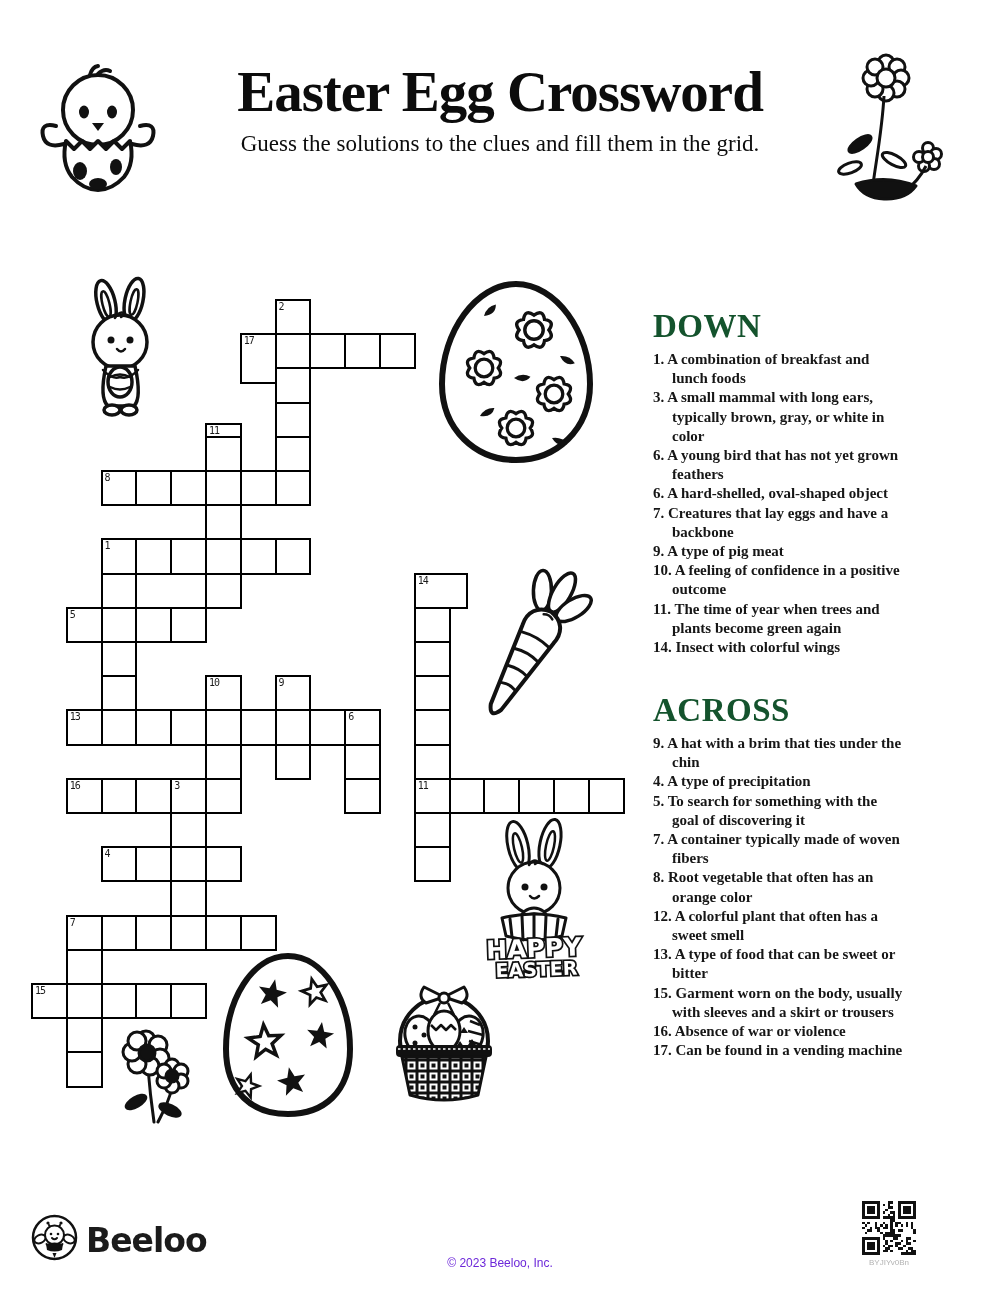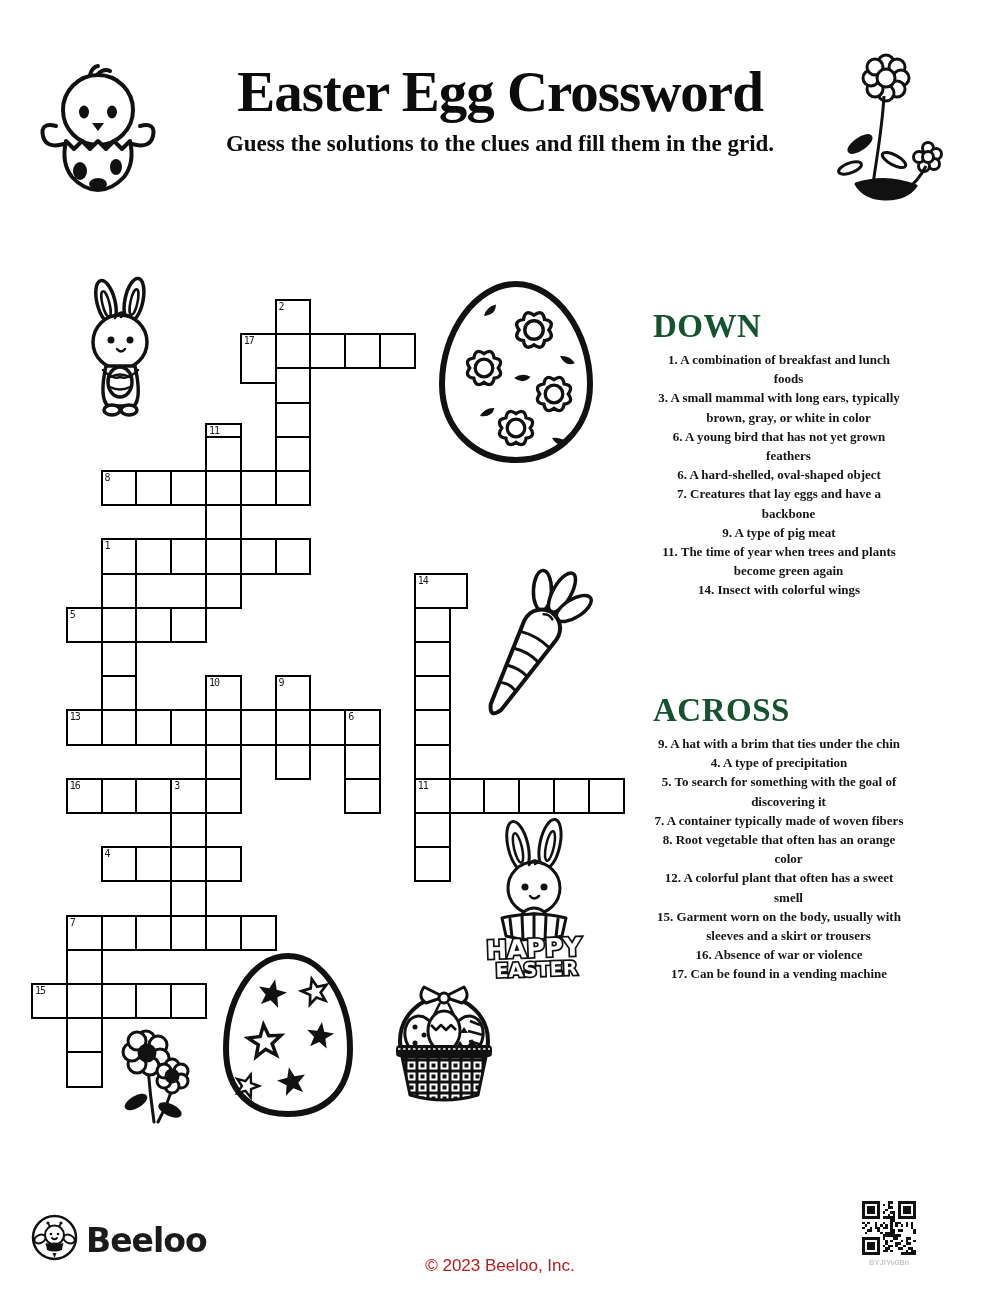--- a/index.html
+++ b/index.html
@@ -3,39 +3,39 @@
 <meta charset="utf-8">
 <style>
   html,body{margin:0;padding:0;background:#fff;}
   #page{position:relative;width:1000px;height:1294px;background:#fff;overflow:hidden;
         font-family:"Liberation Serif",serif;color:#111;}
   svg{display:block;}
 
   
   .title-wrap{position:absolute;left:150px;right:150px;top:60px;text-align:center;}
   .title{font-size:57px;line-height:64px;font-weight:700;letter-spacing:-1px;color:#0c0c0c;}
-  .subtitle{font-size:23px;line-height:28px;font-weight:700;margin-top:6px;color:#0c0c0c;}
+  .subtitle{font-size:23px;line-height:28px;font-weight:400;margin-top:6px;color:#0c0c0c;}
   .deco{position:absolute;}
 
   
   .cell{position:absolute;background:#fff;border:2px solid #000;box-sizing:border-box;}
   .cell .num{position:absolute;top:0;left:2px;font-family:"DejaVu Sans Mono",monospace;
              font-size:10px;line-height:11px;letter-spacing:-1px;color:#1a1a1a;}
 
   
   .clues-section{position:absolute;width:252px;}
   .clues-heading{font-size:33px;line-height:36px;font-weight:700;margin:0 0 6px 0;letter-spacing:0.5px;color:#14532d;}
-  .clue{font-size:13px;line-height:19.2px;font-weight:700;color:#161616;
-        padding-left:19px;text-indent:-19px;text-align:center;}
+  .clue{font-size:15px;line-height:19.2px;font-weight:700;color:#161616;
+        padding-left:19px;text-indent:-19px;}
 
   
   .brand-text{position:absolute;left:86px;top:1221px;font-family:"DejaVu Sans",sans-serif;
               font-weight:700;font-size:33px;letter-spacing:-1px;color:#1b1b1b;}
   .copyright{position:absolute;left:0;right:0;top:1256px;text-align:center;
-             font-family:"Liberation Sans",sans-serif;font-size:17px;color:#b91c1c;}
+             font-family:"Liberation Sans",sans-serif;font-size:12px;color:#6d28d9;}
   .qr-label{position:absolute;left:860px;width:58px;top:1258px;text-align:center;
             font-family:"Liberation Sans",sans-serif;font-size:8px;color:#b3b3b3;}
 </style>
 </head>
 <body>
 
 <div id="page">
 
   <svg class="deco" style="left:36px;top:62px" width="124" height="136" viewBox="0 0 124 136">
     <g fill="#fff" stroke="#111" stroke-width="4" stroke-linecap="round" stroke-linejoin="round">
@@ -357,34 +357,36 @@
 
   <div class="clues-section" style="left:653px;top:308px">
     <h2 class="clues-heading">DOWN</h2>
     <div id="down-list">
         <div class="clue">1. A combination of breakfast and lunch foods</div>
         <div class="clue">3. A small mammal with long ears, typically brown, gray, or white in color</div>
         <div class="clue">6. A young bird that has not yet grown feathers</div>
         <div class="clue">6. A hard-shelled, oval-shaped object</div>
         <div class="clue">7. Creatures that lay eggs and have a backbone</div>
         <div class="clue">9. A type of pig meat</div>
+        <div class="clue">10. A feeling of confidence in a positive outcome</div>
         <div class="clue">11. The time of year when trees and plants become green again</div>
         <div class="clue">14. Insect with colorful wings</div>
       </div>
   </div>
 
   <div class="clues-section" style="left:653px;top:692px">
     <h2 class="clues-heading">ACROSS</h2>
     <div id="across-list">
         <div class="clue">9. A hat with a brim that ties under the chin</div>
         <div class="clue">4. A type of precipitation</div>
         <div class="clue">5. To search for something with the goal of discovering it</div>
         <div class="clue">7. A container typically made of woven fibers</div>
         <div class="clue">8. Root vegetable that often has an orange color</div>
         <div class="clue">12. A colorful plant that often has a sweet smell</div>
+        <div class="clue">13. A type of food that can be sweet or bitter</div>
         <div class="clue">15. Garment worn on the body, usually with sleeves and a skirt or trousers</div>
         <div class="clue">16. Absence of war or violence</div>
         <div class="clue">17. Can be found in a vending machine</div>
       </div>
   </div>
 
   <svg class="deco" style="left:31px;top:1214px" width="47" height="47" viewBox="0 0 47 47">
     <circle cx="23.5" cy="23.5" r="21.5" fill="#fff" stroke="#111" stroke-width="2.5"></circle>
     <g stroke="#111" fill="#fff" stroke-width="2" stroke-linecap="round" stroke-linejoin="round">
       <circle cx="17" cy="9" r="1.6" fill="#111" stroke="none"></circle>

